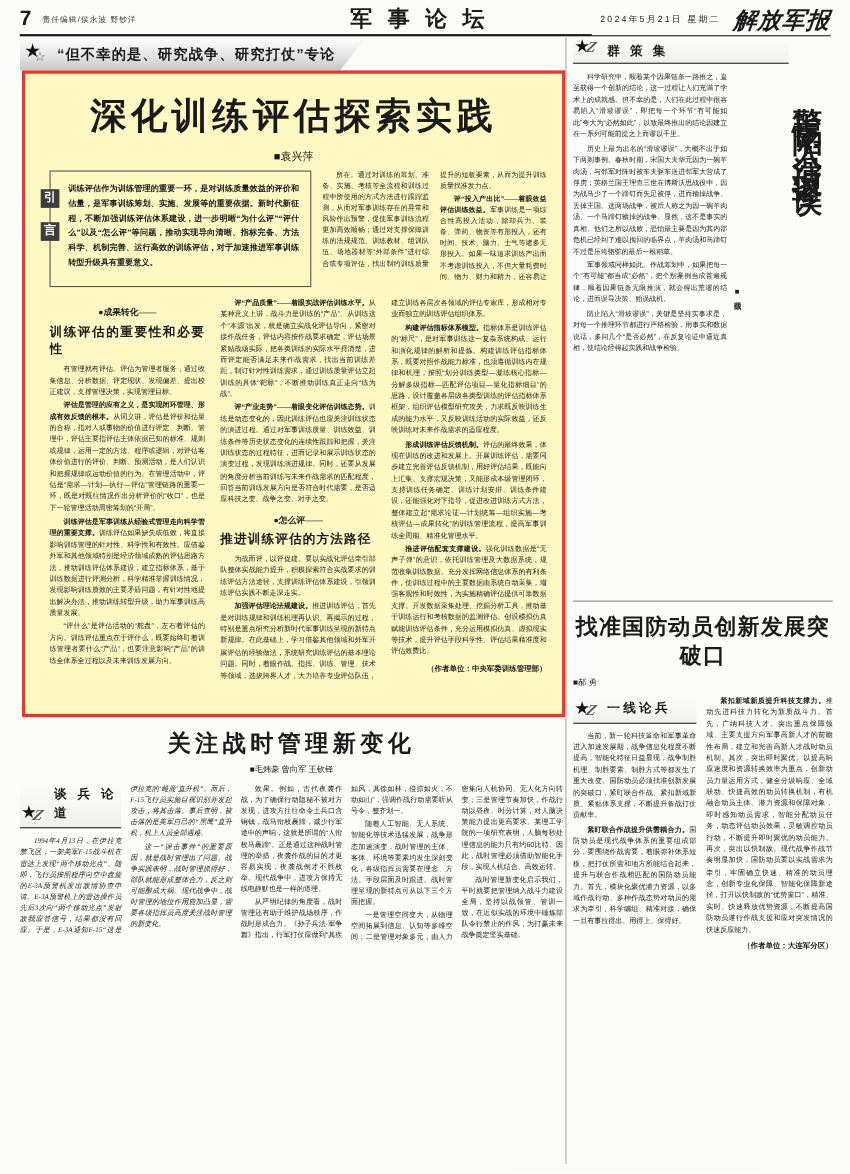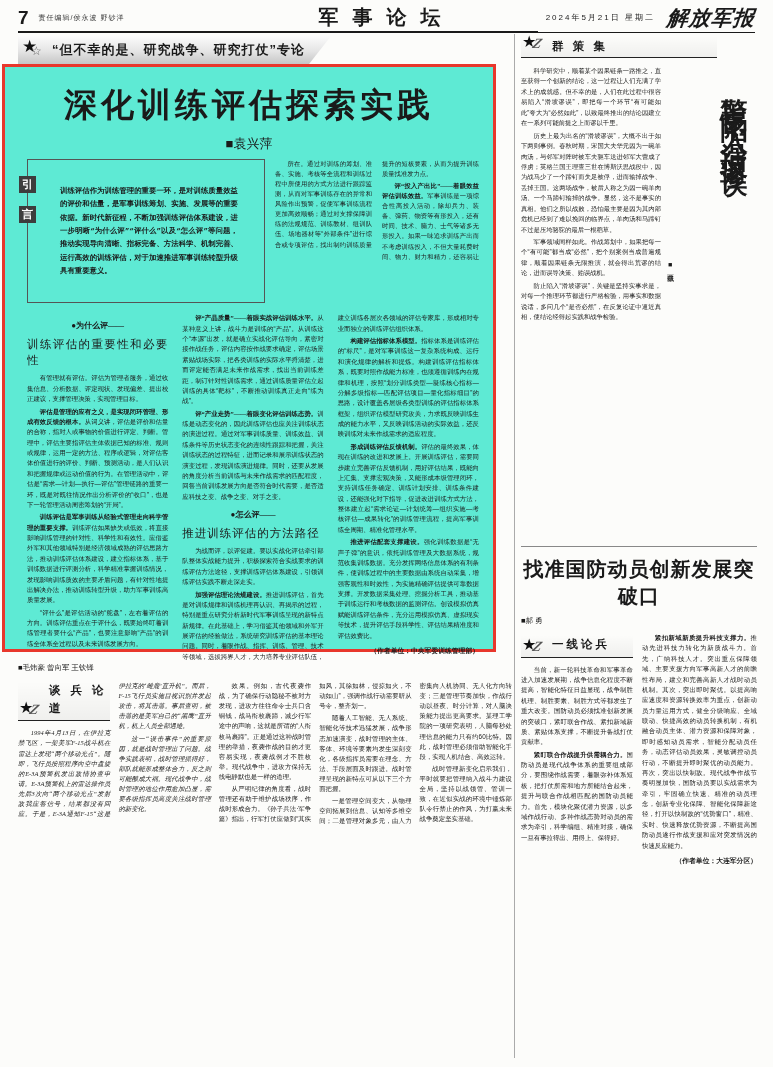--- a/index.html
+++ b/index.html
@@ -20,41 +20,41 @@
   #banner{position:absolute;left:18px;top:36px;height:24px;display:inline-flex;align-items:center;
           padding:2px 26px 2px 4px;background:linear-gradient(180deg,#fbfbfb 0%,#e4e4e4 55%,#c6c6c6 100%);
           clip-path:polygon(0 0,100% 0,93% 100%,0 100%);box-shadow:1px 2px 2px rgba(0,0,0,.25);}
   .banner-star{position:relative;width:24px;height:22px;margin-right:6px;}
   .banner-star .s1{position:absolute;left:0;top:-3px;font-size:17px;color:#111;}
   .banner-star .s2{position:absolute;left:9px;top:5px;font-size:12px;color:#666;}
   .banner-label{font-size:13px;font-weight:bold;letter-spacing:1px;}
   
   #vdiv{position:absolute;left:514px;top:34px;height:1024px;border-left:1px solid #aaa;}
   
-  #feature{position:absolute;left:2px;top:64px;width:494px;height:588px;box-sizing:border-box;
-           border:3px solid #e8372c;background:#5eead4;}
+  #feature{position:absolute;left:20px;top:64px;width:494px;height:588px;box-sizing:border-box;
+           border:3px solid #e8372c;background:#fef9c3;}
   .f-headline{margin-top:16px;text-align:center;font-size:33px;font-weight:bold;letter-spacing:4px;}
-  .f-byline{text-align:center;font-size:13px;margin:7px 0 4px;font-family:"Liberation Serif",serif;}
+  .f-byline{text-align:center;font-size:10px;margin:7px 0 4px;font-family:"Liberation Serif",serif;}
   .intro-row{display:flex;padding:2px 14px 0 22px;}
   .intro-box{position:relative;width:238px;box-sizing:border-box;border:1px solid #555;
              padding:9px 10px 8px 16px;}
   .intro-tag{position:absolute;left:-9px;width:17px;height:17px;background:#3d3d3d;color:#fff;
              font-size:11px;line-height:17px;text-align:center;font-weight:bold;}
   .tag-yin{top:16px;} .tag-yan{top:46px;}
-  .intro-text{font-family:Liberation Mono, monospace;font-weight:bold;font-size:7.4px;
-              line-height:1.8;text-align:justify;margin:16px;}
+  .intro-text{font-family:Liberation Serif, serif;font-weight:bold;font-size:7.4px;
+              line-height:1.8;text-align:justify;margin:0;}
   .side-block{flex:1;margin-left:10px;height:106px;overflow:hidden;columns:2;column-gap:10px;
               font-size:6.3px;line-height:1.6;text-align:justify;}
   .body3{margin:10px 14px 0 22px;height:372px;overflow:hidden;columns:3;column-gap:14px;
          font-size:6.4px;line-height:1.62;text-align:justify;}
   .bp{margin:0 0 2px;text-indent:2em;}
   .lead{font-family:"Liberation Serif",serif;font-weight:bold;}
   .shead{break-inside:avoid;margin:7px 0 5px;}
   .stag{font-family:"Liberation Serif",serif;font-weight:bold;font-size:8px;text-align:center;margin-bottom:3px;}
-  .stitle{font-weight:normal;font-size:11.5px;line-height:1.4;letter-spacing:1px;}
+  .stitle{font-weight:bold;font-size:11.5px;line-height:1.4;letter-spacing:1px;}
   .author-note{text-align:right;font-weight:bold;font-size:6.8px;margin-top:4px;text-indent:0;}
   
   .rubric{display:flex;align-items:flex-end;gap:5px;border-bottom:1.5px solid #222;padding:0 4px 3px 2px;
           background:linear-gradient(180deg,rgba(255,255,255,0),rgba(0,0,0,.05));}
   .rzicon{position:relative;width:24px;height:18px;flex:0 0 auto;}
   .rzicon .star{position:absolute;left:-1px;top:-4px;font-size:16px;color:#111;}
   .rzicon .zed{position:absolute;left:10px;top:0px;font-family:"Liberation Serif",serif;
                font-weight:bold;font-style:italic;font-size:14px;color:#555;transform:skewX(-18deg);}
   .rubric-label{font-size:11.5px;font-weight:bold;letter-spacing:3px;}
   
@@ -69,21 +69,21 @@
               font-weight:bold;letter-spacing:9px;line-height:1.15;}
   .hdiv{border:0;border-top:1px solid #888;margin:8px 0 9px;}
   .dz-headline{font-size:20px;font-weight:bold;text-align:center;letter-spacing:1px;margin:2px 0 2px;}
   .dz-byline{font-size:7.5px;font-family:"Liberation Serif",serif;margin:6px 0 7px;}
   .front-body{display:flex;gap:9px;height:440px;overflow:hidden;font-size:6.4px;line-height:1.62;text-align:justify;}
   .front-l{width:112px;} .front-r{flex:1;}
   .front-l .rubric{margin:2px 0 7px;}
   
   #bottomleft{position:absolute;left:18px;top:658px;width:494px;}
   .bl-headline{font-size:21px;font-weight:bold;text-align:center;letter-spacing:4px;margin:4px 0 0;}
-  .bl-byline{font-size:7.5px;font-family:"Liberation Serif",serif;margin:5px 0 8px;}
+  .bl-byline{text-align:center;font-size:7.5px;font-family:"Liberation Serif",serif;margin:5px 0 8px;}
   .body5{height:340px;overflow:hidden;columns:5;column-gap:8px;font-size:6.4px;line-height:1.58;text-align:justify;}
   .body5 .rubric{break-inside:avoid;margin-bottom:7px;}
   .kai{font-family:"Liberation Serif",serif;font-style:italic;}
 </style>
 </head>
 <body>
 
 <div id="page">
 
   <div id="hdr">
@@ -117,21 +117,21 @@
         <p class="intro-text">训练评估作为训练管理的重要一环，是对训练质量效益的评价和估量，是军事训练筹划、实施、发展等的重要依据。新时代新征程，不断加强训练评估体系建设，进一步明晰“为什么评”“评什么”以及“怎么评”等问题，推动实现导向清晰、指标完备、方法科学、机制完善、运行高效的训练评估，对于加速推进军事训练转型升级具有重要意义。</p>
       </div>
       <div class="side-block">
         <p class="bp"><b class="lead"></b><span>所在。通过对训练的筹划、准备、实施、考核等全流程和训练过程中所使用的方式方法进行跟踪监测，从而对军事训练存在的异常和风险作出预警，促使军事训练流程更加高效顺畅；通过对支撑保障训练的法规规范、训练教材、组训队伍、场地器材等“外部条件”进行综合或专项评估，找出制约训练质量提升的短板要素，从而为提升训练质量找准发力点。</span></p>
         <p class="bp"><b class="lead">评“投入产出比”——着眼效益评估训练效益。</b><span>军事训练是一项综合性高投入活动，除却兵力、装备、弹药、物资等有形投入，还有时间、技术、脑力、士气等诸多无形投入。如果一味追求训练产出而不考虑训练投入，不但大量耗费时间、物力、财力和精力，还容易让部队陷于疲惫、降低训练积极性，就会难以持续和长久。精细评估训练投入产出比，特别是将需要高精尖武器、高价值装备等高成本、高消耗的训练科目作为重点进行训练评估，对于改进训练模式、提升训练效益、推动训练可持续发展具有重要意义。</span></p>
       </div>
     </div>
 
     <div class="body3">
       <div class="shead">
-        <div class="stag">●为什么评——</div>
+        <div class="stag">●成果转化——</div>
         <div class="stitle">训练评估的重要性和必要性</div>
       </div>
       <p class="bp"><b class="lead"></b><span>有管理就有评估。评估为管理者服务，通过收集信息、分析数据、评定现状、发现偏差、提出校正建议，支撑管理决策，实现管理目标。</span></p>
       <p class="bp"><b class="lead">评估是管理的应有之义，是实现闭环管理、形成有效反馈的根本。</b><span>从词义讲，评估是评价和估量的合称，指对人或事物的价值进行评定、判断。管理中，评估主要指评估主体依据已知的标准、规则或规律，运用一定的方法、程序或逻辑，对评估客体价值进行的评价、判断、预测活动，是人们认识和把握规律或运动价值的行为。在管理活动中，评估是“需求—计划—执行—评估”管理链路的重要一环，既是对既往情况作出分析评价的“收口”，也是下一轮管理活动周密筹划的“开局”。</span></p>
       <p class="bp"><b class="lead">训练评估是军事训练从经验式管理走向科学管理的重要支撑。</b><span>训练评估如果缺失或低效，将直接影响训练管理的针对性、科学性和有效性。应借鉴外军和其他领域特别是经济领域成熟的评估思路方法，推动训练评估体系建设，建立指标体系，基于训练数据进行评测分析，科学精准掌握训练情况，发现影响训练质效的主要矛盾问题，有针对性地提出解决办法，推动训练转型升级，助力军事训练高质量发展。</span></p>
 
       <p class="bp"><b class="lead"></b><span>“评什么”是评估活动的“舵盘”，左右着评估的方向。训练评估重点在于评什么，既要始终盯着训练管理者要什么“产品”，也要注意影响“产品”的训练全体系全过程以及未来训练发展方向。</span></p>
       <p class="bp"><b class="lead">评“产品质量”——着眼实战评估训练水平。</b><span>从某种意义上讲，战斗力是训练的“产品”。从训练这个“本源”出发，就是确立实战化评估导向，紧密对接作战任务，评估内容按作战要求确定，评估场景紧贴战场实际，把各类训练的实际水平捋清楚，进而评定能否满足未来作战需求，找出当前训练差距，制订针对性训练需求，通过训练质量评估立起训练的具体“靶标”，不断推动训练真正走向“练为战”。</span></p>
       <p class="bp"><b class="lead">评“产业走势”——着眼变化评估训练态势。</b><span>训练是动态变化的，因此训练评估也应关注训练状态的演进过程。通过对军事训练质量、训练效益、训练条件等历史状态变化的连续性跟踪和把握，关注训练状态的过程特征，进而记录和展示训练状态的演变过程，发现训练演进规律。同时，还要从发展的角度分析当前训练与未来作战需求的匹配程度，回答当前训练发展方向是否符合时代需要，是否适应科技之变、战争之变、对手之变。</span></p>
 
@@ -188,20 +188,21 @@
         <p class="bp"><b class="lead">紧盯联合作战提升供需耦合力。</b><span>国防动员是现代战争体系的重要组成部分，要围绕作战需要，着眼弥补体系短板，把打仗所需和地方所能结合起来，提升与联合作战相匹配的国防动员能力。首先，模块化聚优潜力资源，以多域作战行动、多种作战态势对动员的需求为牵引，科学编组、精准对接，确保一旦有事拉得出、用得上、保得好。</span></p>
       </div>
       <div class="front-r">
         <p class="bp"><b class="lead">紧扣新域新质提升科技支撑力。</b><span>推动先进科技力转化为新质战斗力。首先，广纳科技人才。突出重点保障领域、主要支援方向军事高新人才的前瞻性布局，建立和完善高新人才战时动员机制。其次，突出即时聚优。以提高响应速度和资源转换效率为重点，创新动员力量运用方式，健全分级响应、全域联动、快捷高效的动员转换机制，有机融合动员主体、潜力资源和保障对象，即时感知动员需求，智能分配动员任务，动态评估动员效果，灵敏调控动员行动，不断提升即时聚优的动员能力。再次，突出以快制敌。现代战争作战节奏明显加快，国防动员要以实战需求为牵引，牢固确立快速、精准的动员理念，创新专业化保障、智能化保障新途径，打开以快制敌的“优势窗口”，精准、实时、快速释放优势资源，不断提高国防动员遂行作战支援和应对突发情况的快速反应能力。</span></p>
         <p class="bp author-note">（作者单位：大连军分区）</p>
       </div>
     </div>
   </div>
 
   <div id="bottomleft">
+    <div class="bl-headline">关注战时管理新变化</div>
     <div class="bl-byline">■毛炜豪 曾向军 王钦铎</div>
     <div class="body5">
       <div class="rubric">
         <span class="rzicon">
             <span class="star">★</span>
             <span class="zed">Z</span>
           </span>
         <span class="rubric-label">谈兵论道</span>
       </div>
       <p class="bp kai"><span>1994年4月13日，在伊拉克禁飞区，一架美军F-15战斗机在雷达上发现“两个移动光点”。随即，飞行员按照程序向空中盘旋的E-3A预警机发出敌情协查申请。E-3A预警机上的雷达操作员先后3次向“两个移动光点”发射敌我应答信号，结果都没有回应。于是，E-3A通知F-15“这是伊拉克的‘雌鹿’直升机”。而后，F-15飞行员实施目视识别并发起攻击，将其击落。事后查明，被击落的是美军自己的“黑鹰”直升机，机上人员全部遇难。</span></p>

